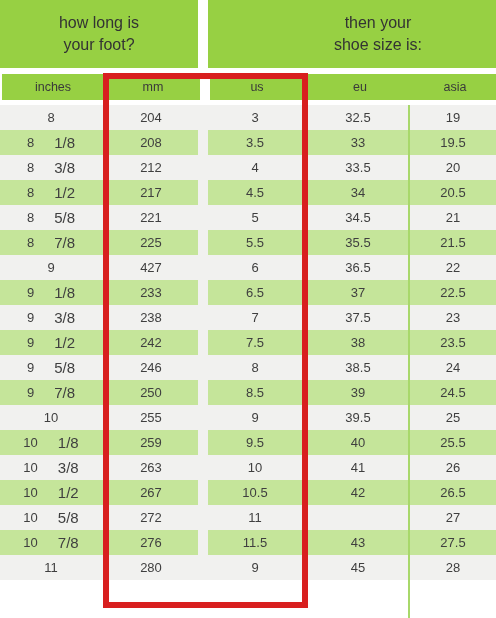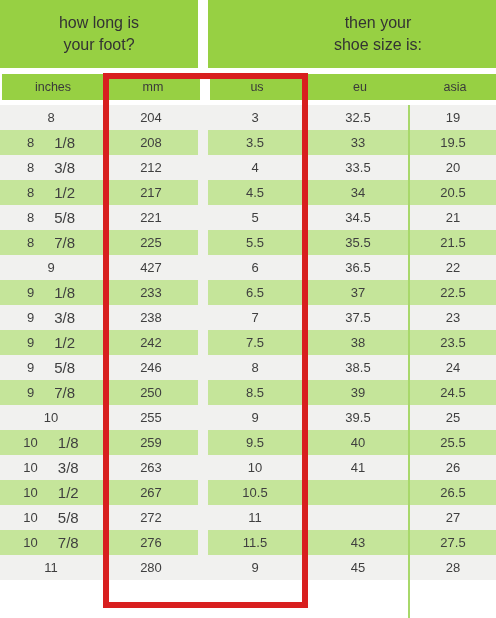--- a/index.html
+++ b/index.html
@@ -385,20 +385,21 @@
       <div class="row alt">
         <div class="row-bg"></div>
         <div class="band band-left"></div>
         <div class="band band-right"></div>
         <div class="cell col-inches">
           <span>10</span>
           <span class="frac">1/2</span>
         </div>
         <div class="cell col-mm">267</div>
         <div class="cell col-us">10.5</div>
+        <div class="cell col-eu">42</div>
         <div class="cell col-asia">26.5</div>
       </div>
       <div class="row plain">
         <div class="row-bg"></div>
         <div class="band band-left"></div>
         <div class="band band-right"></div>
         <div class="cell col-inches">
           <span>10</span>
           <span class="frac">5/8</span>
         </div>

